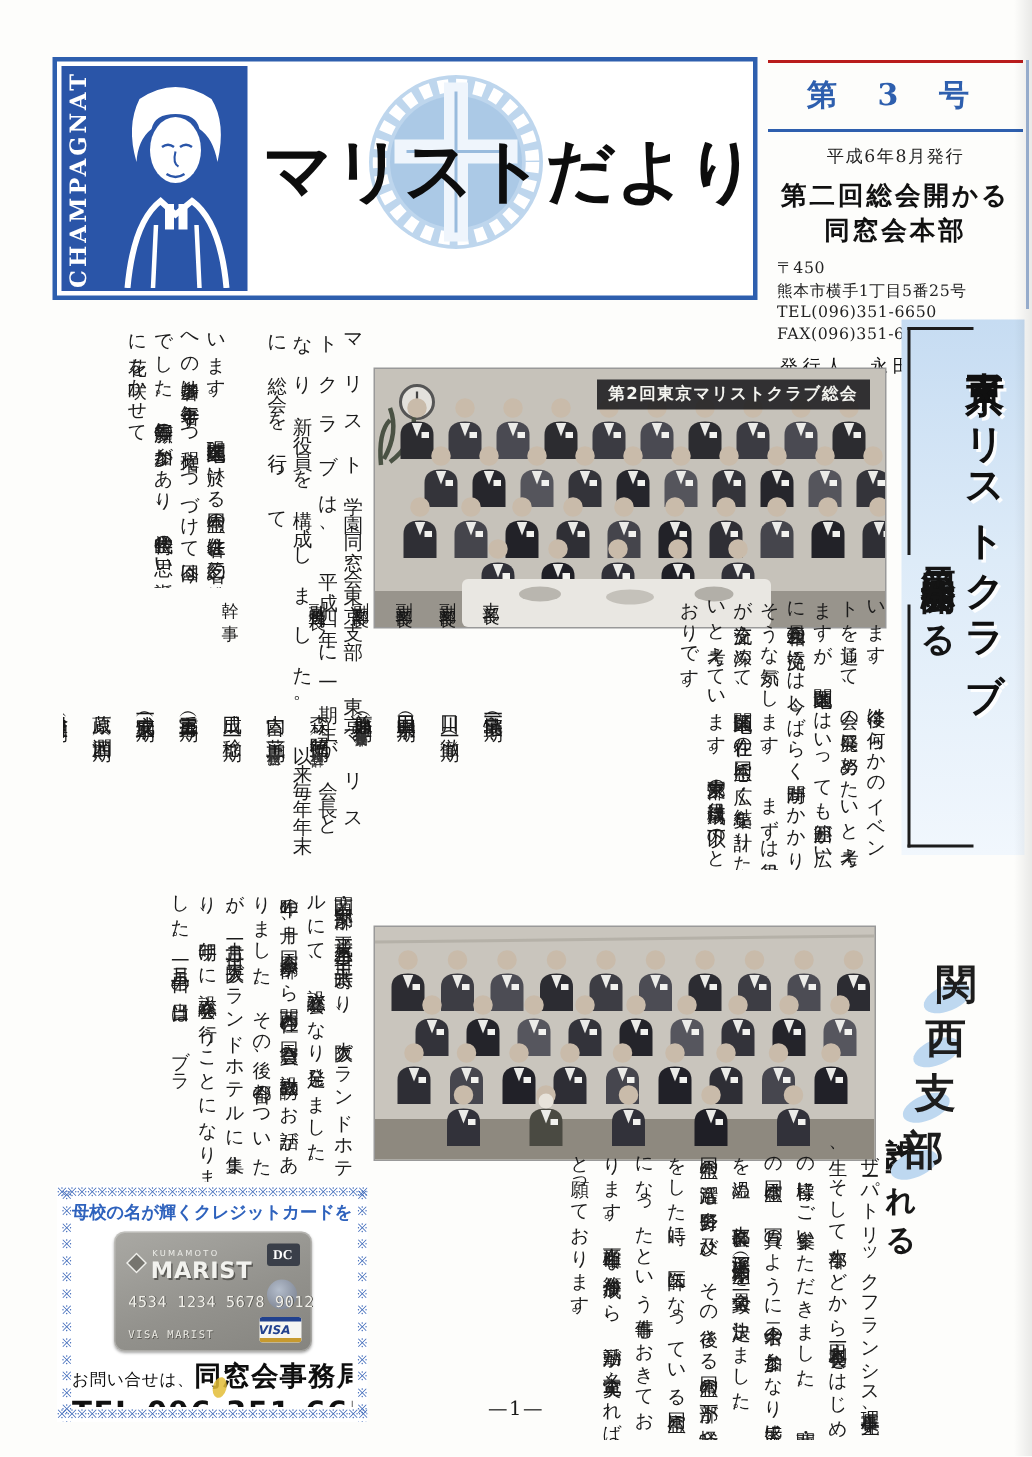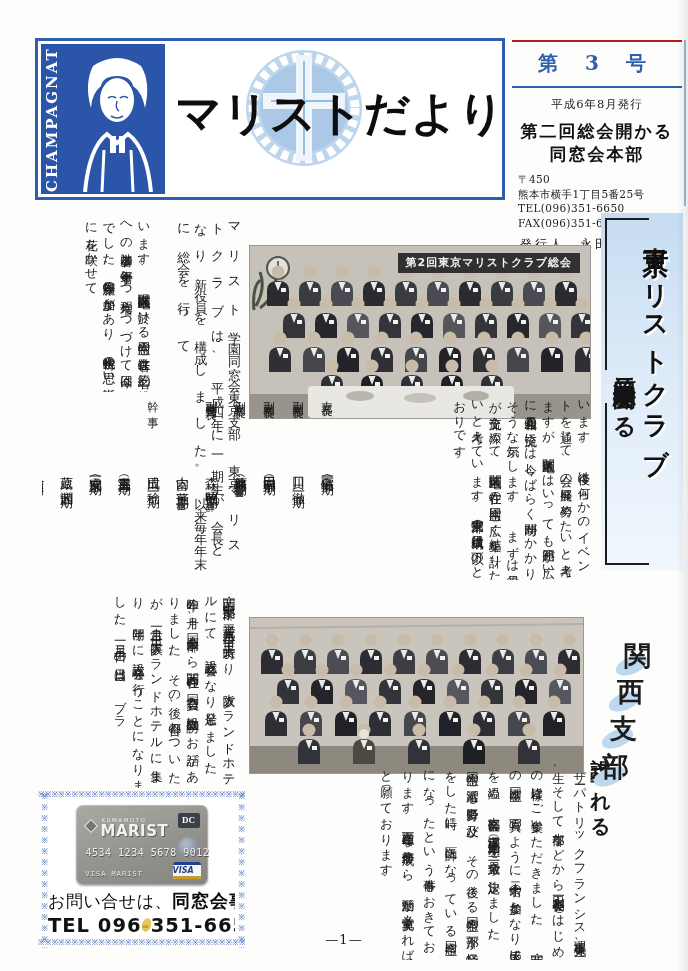--- a/index.html
+++ b/index.html
@@ -110,21 +110,21 @@
     font-size:10px; letter-spacing:0.5px; color:#f0efe9; text-shadow:0.6px 0.6px 0 #55544f; white-space:nowrap; }
   .card-holder { position:absolute; left:10px; bottom:7px; font-family:"DejaVu Sans Mono",monospace;
     font-size:7px; letter-spacing:1px; color:#ecebe5; text-shadow:0.5px 0.5px 0 #55544f; }
   .visa-badge { position:absolute; right:7px; bottom:6px; width:28px; height:17px; background:#f6f6f2;
     border-radius:2px; overflow:hidden; }
   .visa-badge::before { content:''; display:block; height:3px; background:#21418e; }
   .visa-badge::after { content:''; position:absolute; left:0; bottom:0; width:100%; height:3px; background:#c79a2e; }
   .visa-text { font-family:"DejaVu Sans",sans-serif; font-weight:800; font-style:italic;
     font-size:8px; color:#21418e; line-height:11px; display:block; }
   .contact-line { margin-top:2px; color:#0e0e0e; white-space:nowrap; }
-  .contact-prefix { font-size:17px; letter-spacing:0.5px; }
+  .contact-prefix { font-size:11px; letter-spacing:0.5px; }
   .contact-name { font-size:18px; font-weight:700; letter-spacing:1px; }
   .tel-line { font-family:"DejaVu Sans",sans-serif; font-weight:700; font-size:19.5px;
     letter-spacing:1px; color:#111; margin-top:1px; white-space:nowrap; }
 
   .page-number { position:absolute; left:294px; top:932px; width:100px; text-align:center;
     font-size:13px; letter-spacing:1px; color:#1a1a1a; }
   .speck { position:absolute; left:142px; top:918px; width:9px; height:14px; background:#e3bd37;
     border-radius:50%; opacity:.85; transform:rotate(15deg); }
 </style>
 </head>
@@ -357,20 +357,21 @@
 
   <div class="vtext block-d">関西・中部支部が平成六年一月二十二日（土）十六時より、大阪グランドホテルにて、設立総会となり発足しました。　昨年の十月、同窓会本部から関西在住の同窓会員へ設立勧誘のお話がありました。その後、都合のついた有志数人が、十一月二十日（土）大阪グランドホテルに集まり、年明けに設立総会を行うことになりました。一月二十二日の当日は、ブラ</div>
   <div class="vtext block-e">ザーパトリックフランシス理事長先生、森淳教頭先生、そして本部などから永田利一会長をはじめ九人の皆様にご参集いただきました。　関西・中部在住の同窓生は、写真のように二十余名の参加となり盛大に旧交を温め、支部会長に深堀承氏（第一期生）を全員一致で決定しました。　同窓生の活躍も多分野に及び、その後さる同窓生の部下が怪我をした時に、医師になっている同窓生に世話になったという事件もおきております。当面正確な名簿作成から、活動が益々充実すればと願っております。</div>
 
   <div class="ad">
     <div class="ad-edge h t">※※※※※※※※※※※※※※※※※※※※※※※※※※※※※※※※※※※※※※※※</div>
     <div class="ad-edge h b">※※※※※※※※※※※※※※※※※※※※※※※※※※※※※※※※※※※※※※※※</div>
     <div class="ad-edge v l">※※※※※※※※※※※※※※※※※※※※※※※※※※※※</div>
     <div class="ad-edge v r">※※※※※※※※※※※※※※※※※※※※※※※※※※※※</div>
     <div class="ad-inner">
+      <div class="ad-heading">母校の名が輝くクレジットカードを</div>
       <div class="card">
         <span class="card-diamond"></span>
         <span class="card-region">KUMAMOTO</span>
         <span class="card-brand">MARIST</span>
         <span class="dc-badge">DC</span>
         <span class="holo"></span>
         <span class="card-number">4534 1234 5678 9012</span>
         <span class="card-holder">VISA MARIST</span>
         <span class="visa-badge">
           <span class="visa-text">VISA</span>

